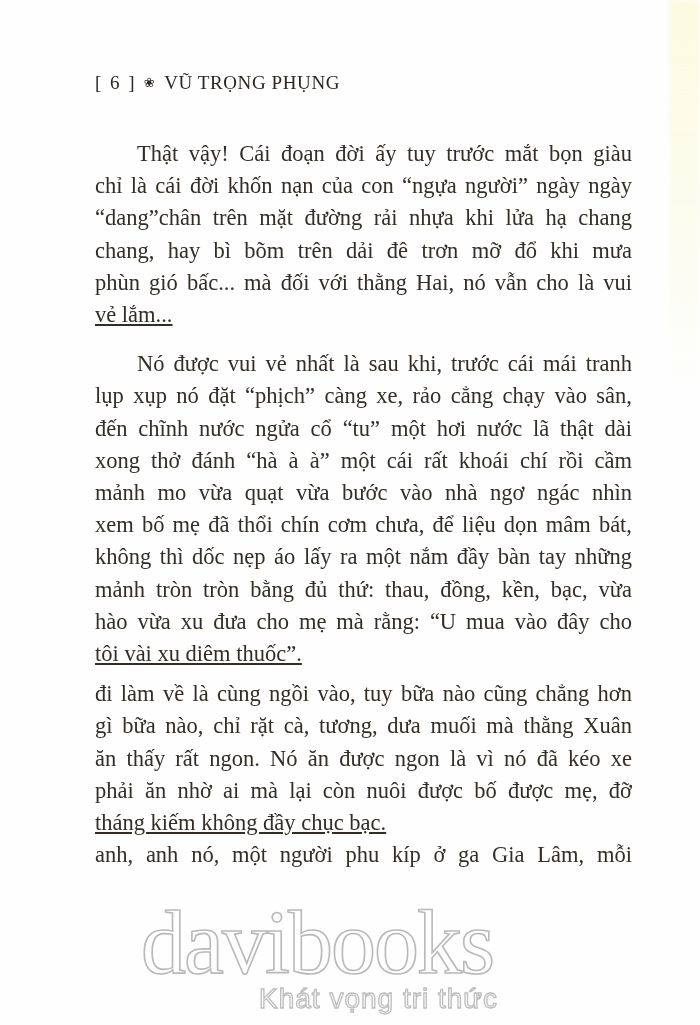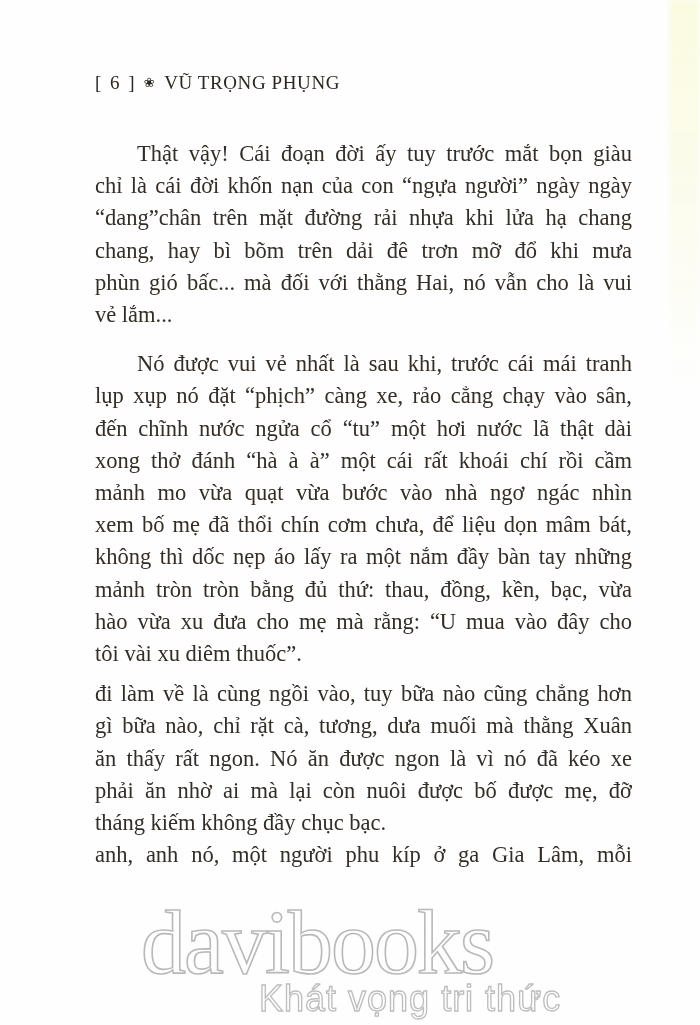--- a/index.html
+++ b/index.html
@@ -48,40 +48,40 @@
     line-height: 32.2px;
     color: #332d26;
   }
   .paragraph { margin: 0 0 8px 0; }
   .line {
     text-align: justify;
     text-align-last: justify;
     white-space: nowrap;
   }
   .line.first { padding-left: 42px; margin-top: 17px; }
-  .line.last  { text-align-last: left; white-space: normal; }
+  .line.last  { text-align-last: left; white-space: normal; text-decoration: underline; }
   .watermark-logo {
     position: absolute;
     left: 141px;
     top: 898px;
     font-family: "Liberation Serif", serif;
     font-size: 90px;
     line-height: 90px;
     letter-spacing: -2px;
     color: transparent;
     -webkit-text-stroke: 1.6px #b9b9b9;
     z-index: 0;
     pointer-events: none;
   }
   .watermark-tagline {
     position: absolute;
     left: 259px;
     top: 980px;
     font-family: "Liberation Sans", sans-serif;
-    font-size: 36px;
+    font-size: 28px;
     line-height: 38px;
     letter-spacing: 1px;
     color: transparent;
     -webkit-text-stroke: 1.3px #bdbdbd;
     z-index: 0;
     pointer-events: none;
   }
   .text-block, .running-header { z-index: 1; }
 </style>
 </head>

